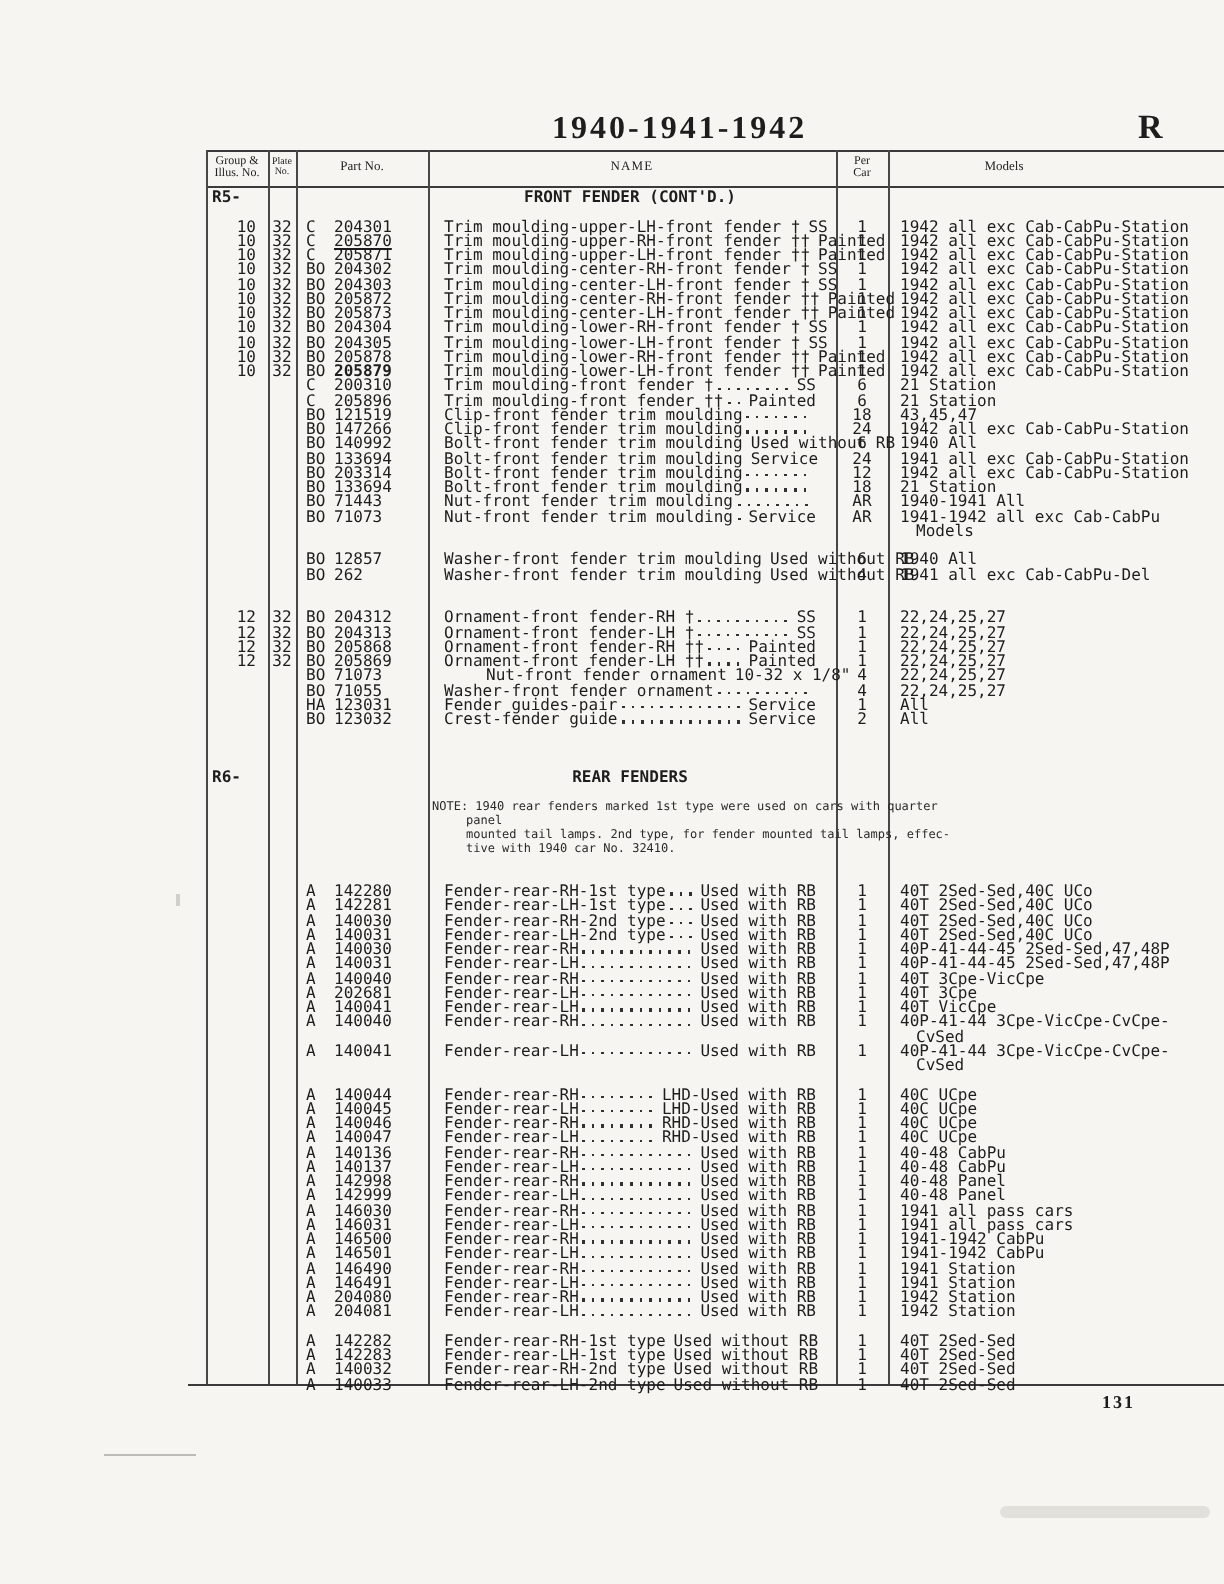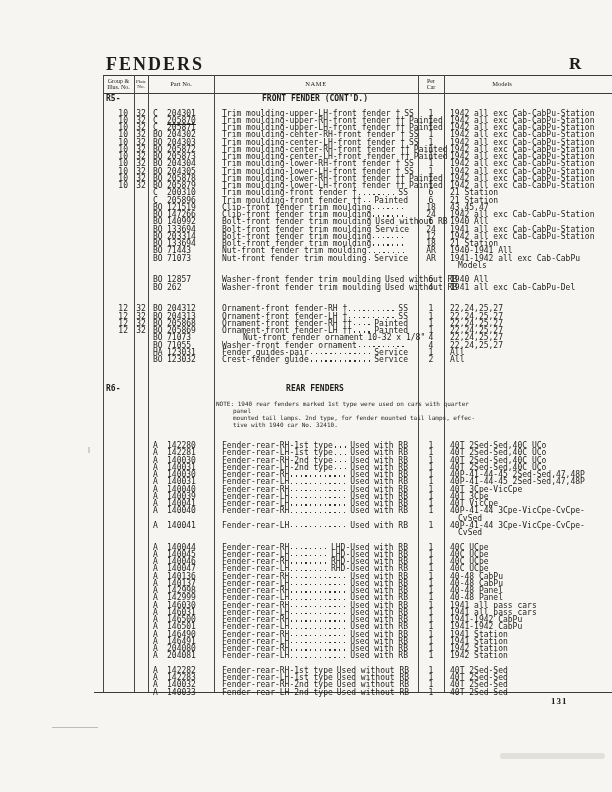--- a/index.html
+++ b/index.html
@@ -44,21 +44,21 @@
   .note-row{font-size:6px;line-height:7px;white-space:pre-line;
             padding-left:130px;text-indent:-17px;color:#2a2a2a;width:380px;box-sizing:border-box;}
   
   .artifact{position:absolute;pointer-events:none;}
 </style>
 </head>
 <body>
 
 <div class="page">
 
-  <div class="title-left">FENDERS</div>
+  <div class="title-center">1940-1941-1942</div>
   <div class="title-right">R</div>
 
   <div class="hline" style="left:103px;top:75px;width:509px;"></div>
   <div class="hline" style="left:103px;top:93px;width:509px;"></div>
   <div class="hline" style="left:94px;top:692px;width:518px;"></div>
   <div class="vline" style="left:103px;top:75px;height:617px;"></div>
   <div class="vline" style="left:134px;top:75px;height:617px;"></div>
   <div class="vline" style="left:148px;top:75px;height:617px;"></div>
   <div class="vline" style="left:214px;top:75px;height:617px;"></div>
   <div class="vline" style="left:418px;top:75px;height:617px;"></div>
@@ -200,21 +200,21 @@
           <div style="display: inline;">Trim moulding-lower-RH-front fender ††</div>
           <div class="leader"></div>
           <div style="display: inline;">Painted</div>
         </div>
         <div class="cper">1</div>
         <div class="cm">1942 all exc Cab-CabPu-Station</div>
       </div>
       <div class="row">
         <div class="cg">10</div>
         <div class="cpl">32</div>
-        <div class="cpart"><div class="pp">BO</div><div style="display: inline;">205879</div></div>
+        <div class="cpart"><div class="pp">BO</div><div style="display: inline; font-weight: bold;">205879</div></div>
         <div class="cname">
           <div style="display: inline;">Trim moulding-lower-LH-front fender ††</div>
           <div class="leader"></div>
           <div style="display: inline;">Painted</div>
         </div>
         <div class="cper">1</div>
         <div class="cm">1942 all exc Cab-CabPu-Station</div>
       </div>
       <div class="row">
         <div class="cg"></div>
@@ -550,21 +550,21 @@
           <div style="display: inline;">Fender-rear-RH</div>
           <div class="leader"></div>
           <div style="display: inline;">Used with RB</div>
         </div>
         <div class="cper">1</div>
         <div class="cm">40T 3Cpe-VicCpe</div>
       </div>
       <div class="row">
         <div class="cg"></div>
         <div class="cpl"></div>
-        <div class="cpart"><div class="pp">A</div><div style="display: inline;">140039</div></div>
+        <div class="cpart"><div class="pp">A</div><div style="display: inline;">202681</div></div>
         <div class="cname">
           <div style="display: inline;">Fender-rear-LH</div>
           <div class="leader"></div>
           <div style="display: inline;">Used with RB</div>
         </div>
         <div class="cper">1</div>
         <div class="cm">40T 3Cpe</div>
       </div>
       <div class="row">
         <div class="cg"></div>

